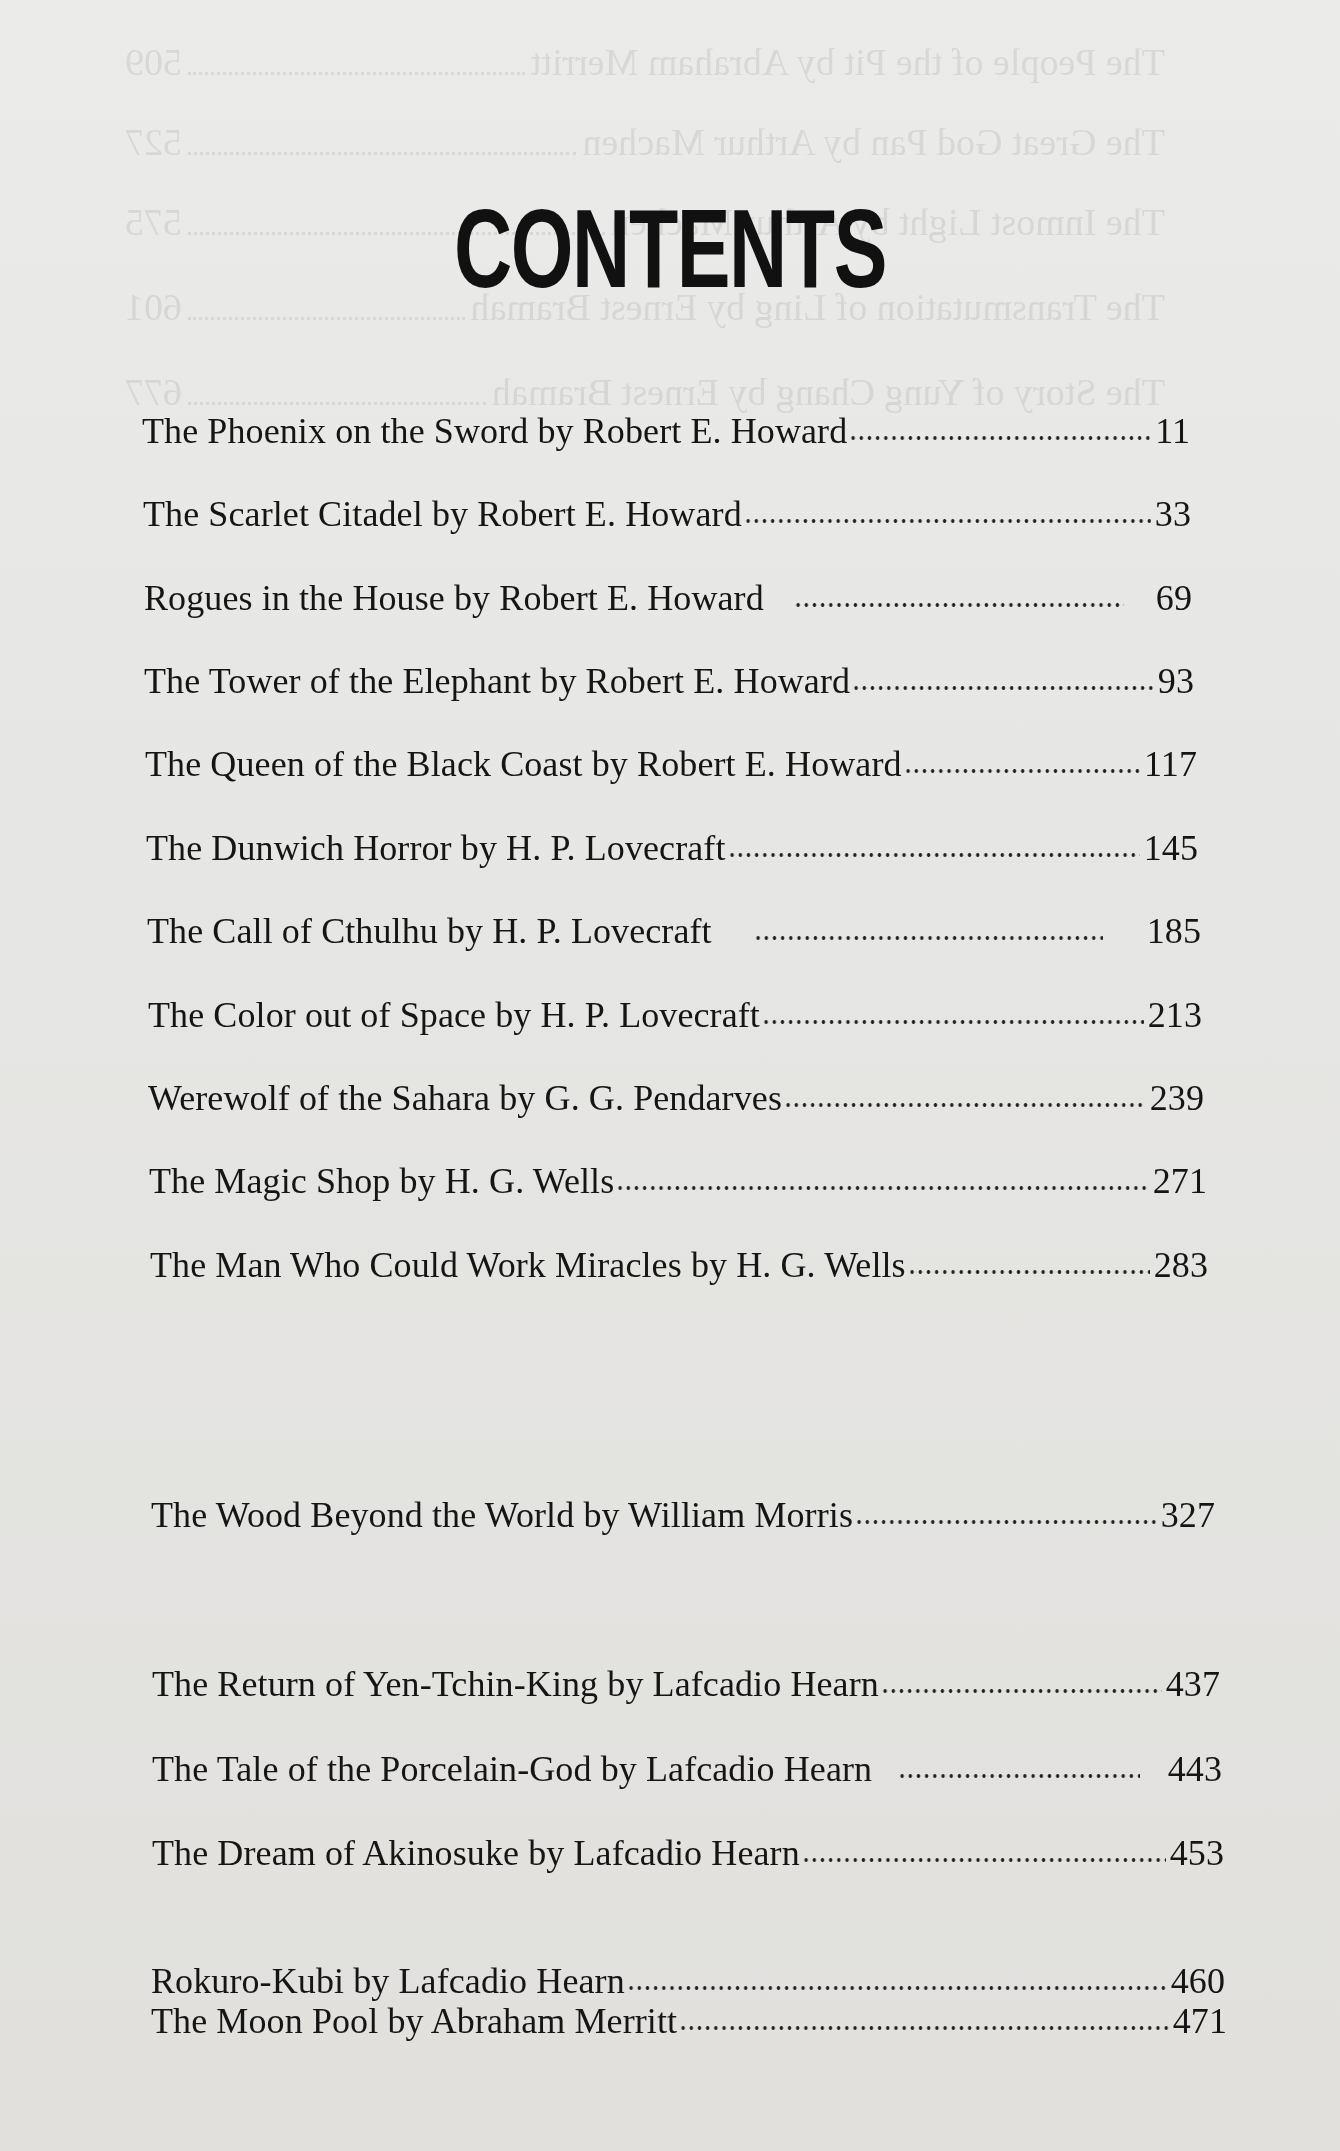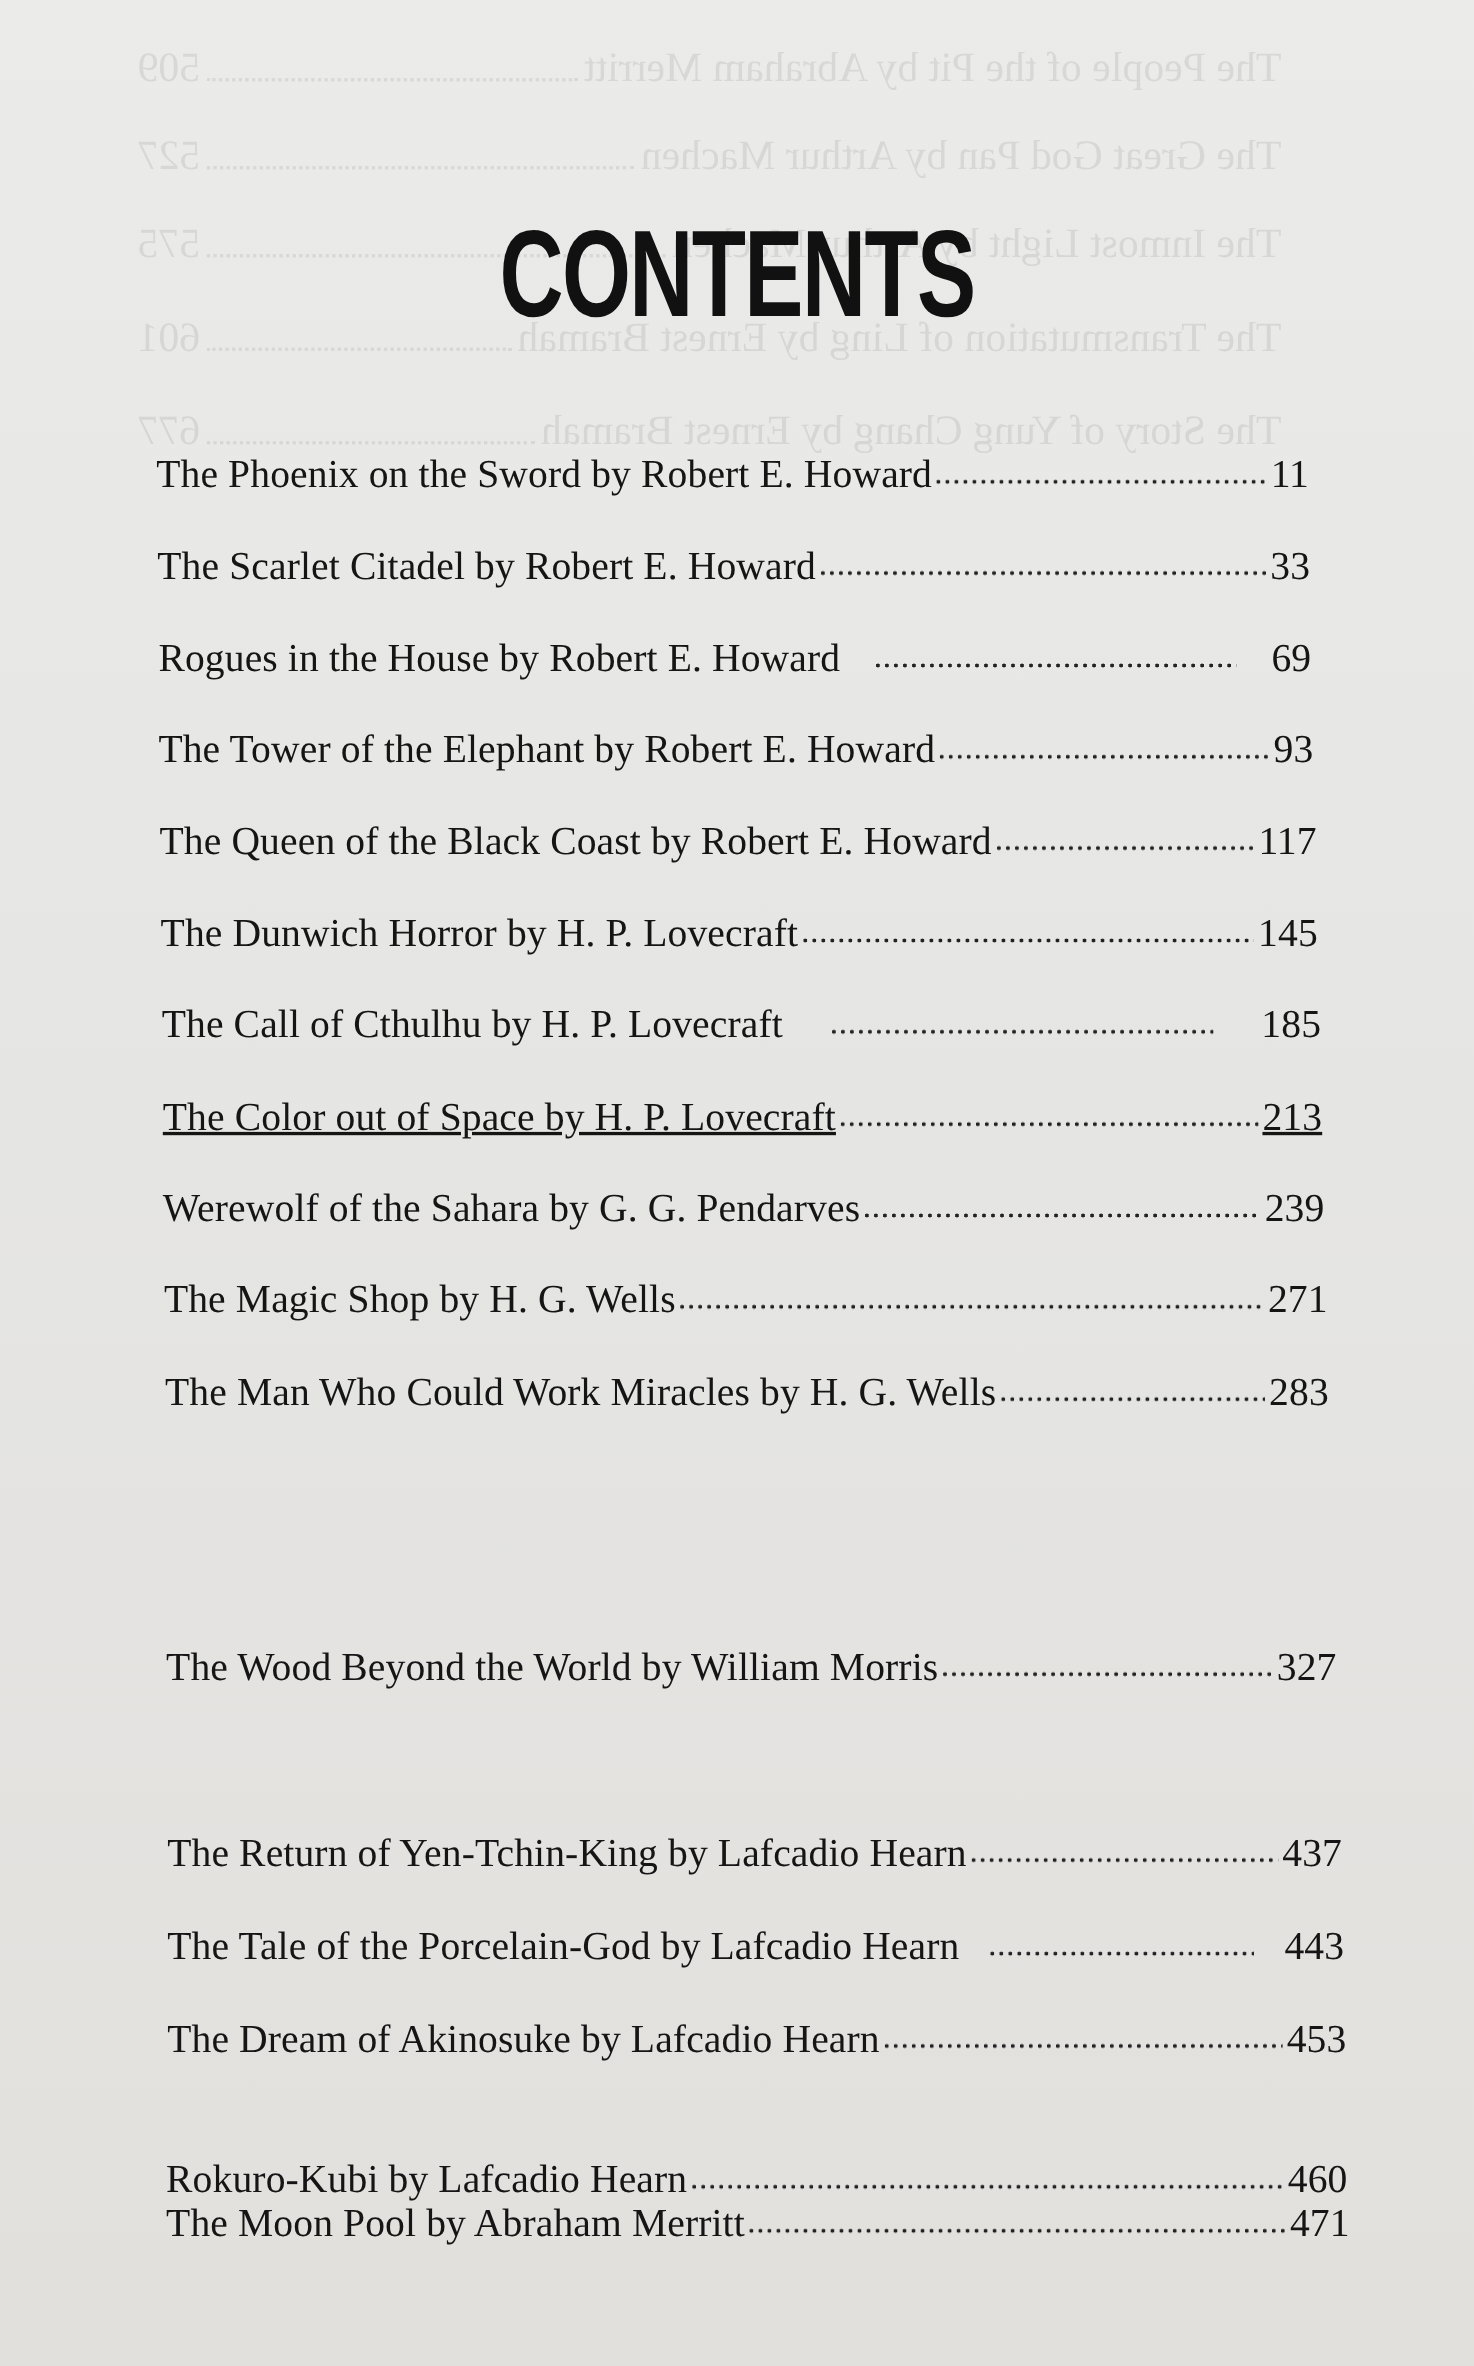--- a/index.html
+++ b/index.html
@@ -177,21 +177,21 @@
       <span class="entry-leader"></span>
       <span class="entry-page">145</span>
     </div>
 
     <div class="toc-entry" style="top:909px; left:147px; width:1054px;gap:40px;">
       <span class="entry-title">The Call of Cthulhu by H. P. Lovecraft</span>
       <span class="entry-leader"></span>
       <span class="entry-page">185</span>
     </div>
 
-    <div class="toc-entry" style="top:993px; left:148px; width:1054px;text-decoration:underline;">
+    <div class="toc-entry" style="top:993px; left:148px; width:1054px;">
       <span class="entry-title">The Color out of Space by H. P. Lovecraft</span>
       <span class="entry-leader"></span>
       <span class="entry-page">213</span>
     </div>
 
     <div class="toc-entry" style="top:1076px; left:148px; width:1056px;">
       <span class="entry-title">Werewolf of the Sahara by G. G. Pendarves</span>
       <span class="entry-leader"></span>
       <span class="entry-page">239</span>
     </div>

